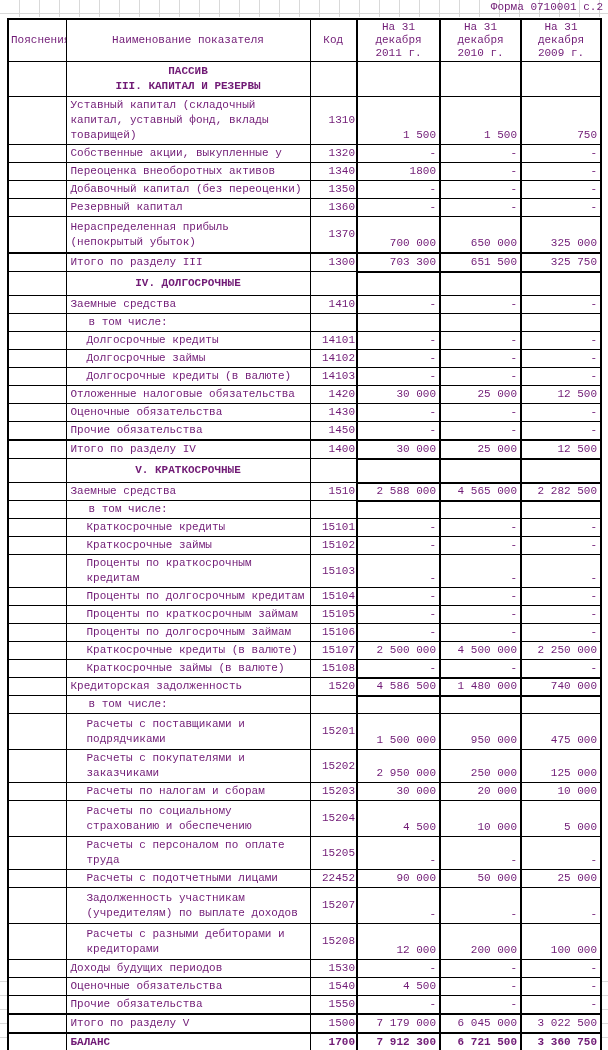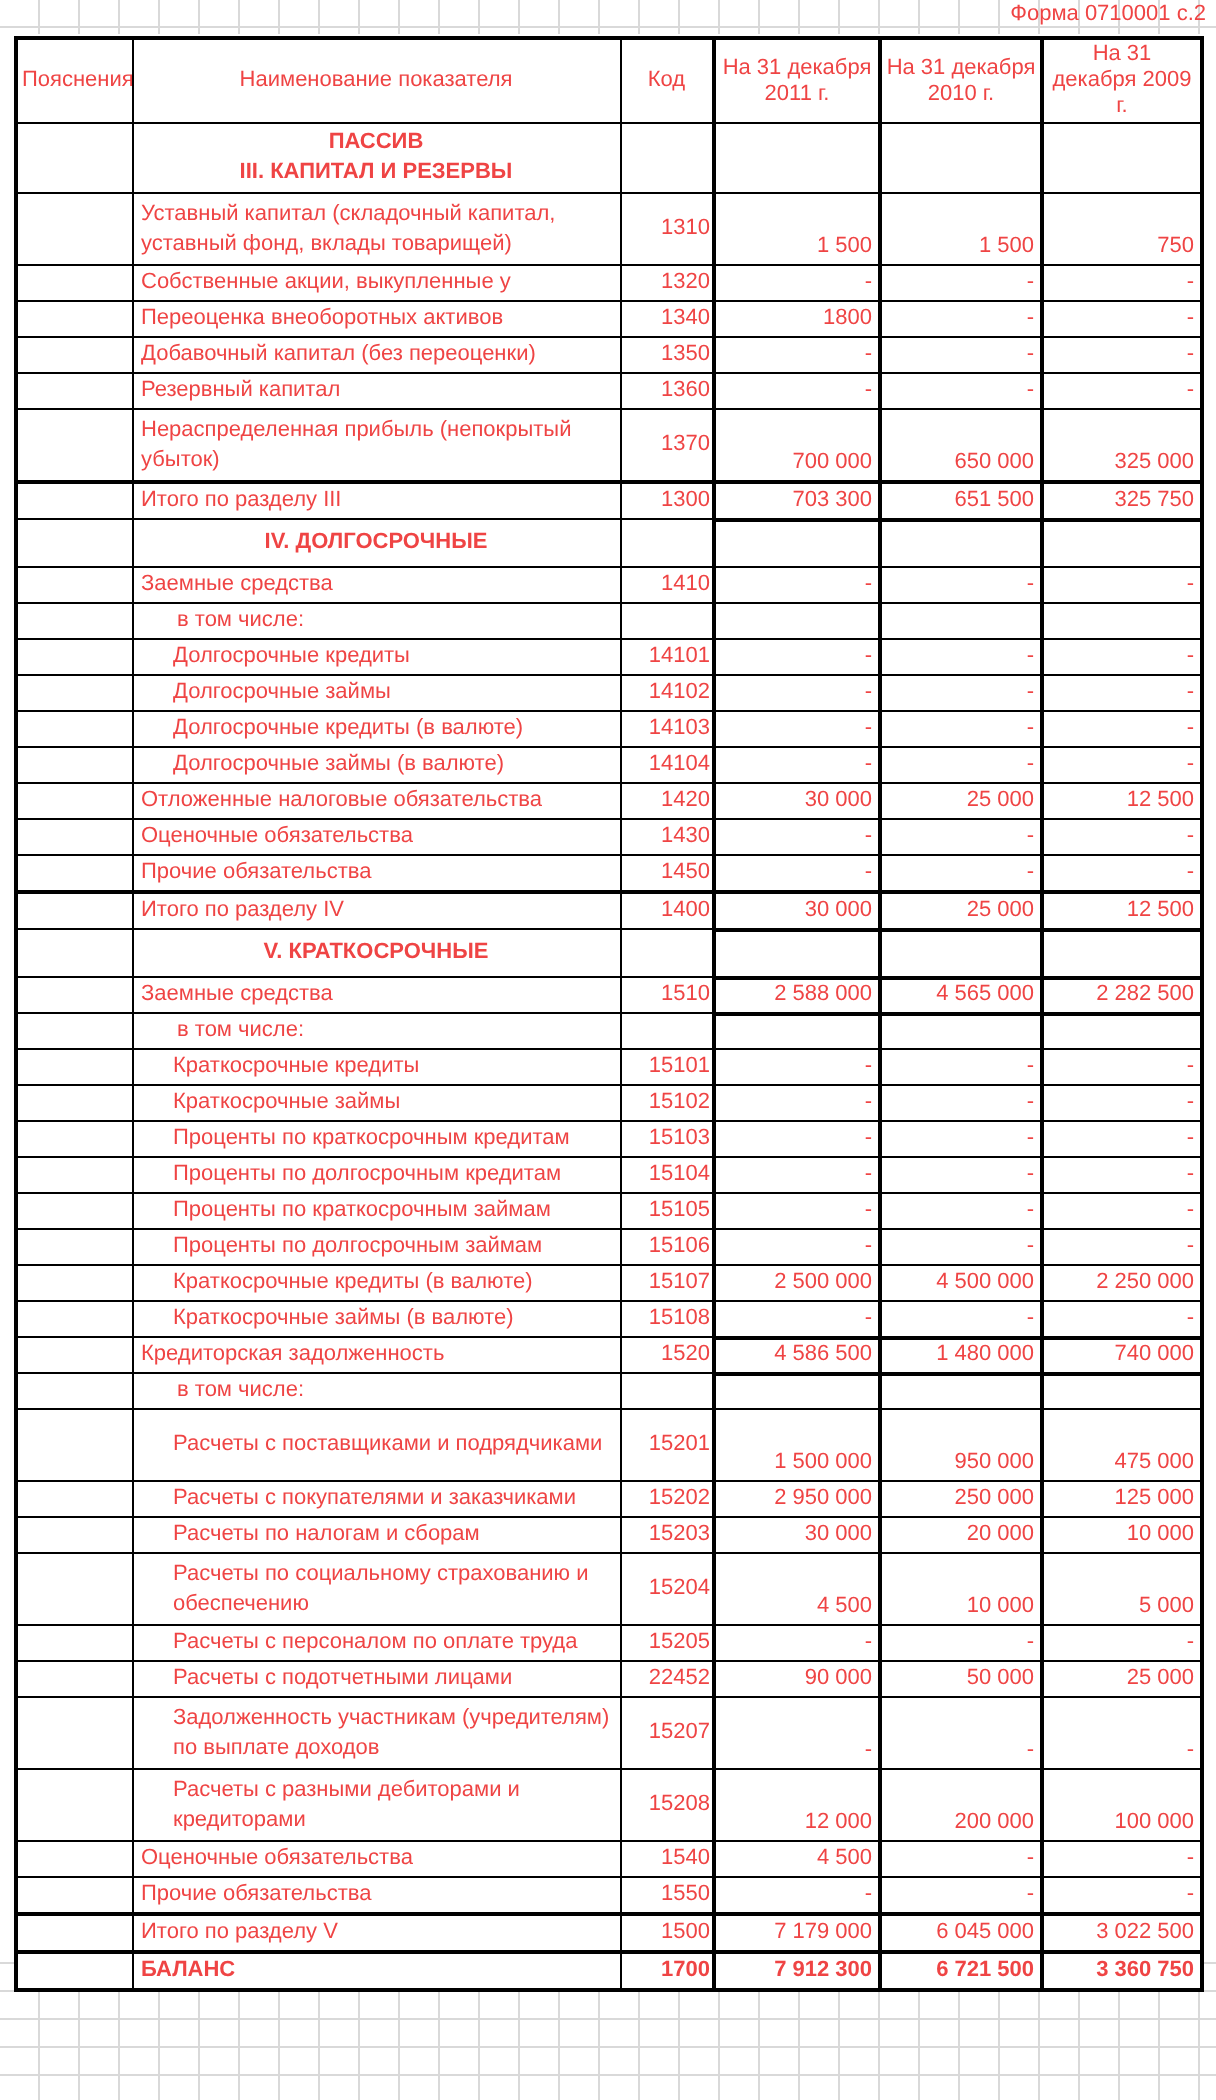--- a/index.html
+++ b/index.html
@@ -1,18 +1,18 @@
 <!DOCTYPE html>
 <html lang="ru"><head>
 <meta charset="utf-8">
 <style>
   html,body { margin:0; padding:0; background:#fff; }
   .page {
     position:relative; width:608px; height:1050px; background:#ffffff;
-    font-family:Liberation Sans, sans-serif; color:#ef4444; overflow:hidden;
+    font-family:Liberation Mono, monospace; color:#701a75; overflow:hidden;
   }
   
   .grid-strip { position:absolute; left:0; right:0; pointer-events:none;
     background-image:
       repeating-linear-gradient(to right, transparent 0 19px, #d9d9d9 19px 20px),
       repeating-linear-gradient(to bottom, transparent 0 13px, #d9d9d9 13px 14px);
   }
   .grid-top { top:0; height:17px; }
   .grid-bottom { top:968px; height:82px; }
 
@@ -178,28 +178,20 @@
         <tr class="item">
           <td class="c-exp"></td>
           <td class="c-name ind">Долгосрочные кредиты (в валюте)</td>
           <td class="c-code">14103</td>
           <td class="c-val v1">-</td>
           <td class="c-val v2">-</td>
           <td class="c-val v3">-</td>
         </tr>
         <tr class="item">
           <td class="c-exp"></td>
-          <td class="c-name ind">Долгосрочные займы (в валюте)</td>
-          <td class="c-code">14104</td>
-          <td class="c-val v1">-</td>
-          <td class="c-val v2">-</td>
-          <td class="c-val v3">-</td>
-        </tr>
-        <tr class="item">
-          <td class="c-exp"></td>
           <td class="c-name">Отложенные налоговые обязательства</td>
           <td class="c-code">1420</td>
           <td class="c-val v1">30 000</td>
           <td class="c-val v2">25 000</td>
           <td class="c-val v3">12 500</td>
         </tr>
         <tr class="item">
           <td class="c-exp"></td>
           <td class="c-name">Оценочные обязательства</td>
           <td class="c-code">1430</td>
@@ -386,20 +378,28 @@
         <tr class="item tall">
           <td class="c-exp"></td>
           <td class="c-name ind">Расчеты с разными дебиторами и кредиторами</td>
           <td class="c-code">15208</td>
           <td class="c-val v1">12 000</td>
           <td class="c-val v2">200 000</td>
           <td class="c-val v3">100 000</td>
         </tr>
         <tr class="item">
           <td class="c-exp"></td>
+          <td class="c-name">Доходы будущих периодов</td>
+          <td class="c-code">1530</td>
+          <td class="c-val v1">-</td>
+          <td class="c-val v2">-</td>
+          <td class="c-val v3">-</td>
+        </tr>
+        <tr class="item">
+          <td class="c-exp"></td>
           <td class="c-name">Оценочные обязательства</td>
           <td class="c-code">1540</td>
           <td class="c-val v1">4 500</td>
           <td class="c-val v2">-</td>
           <td class="c-val v3">-</td>
         </tr>
         <tr class="item">
           <td class="c-exp"></td>
           <td class="c-name">Прочие обязательства</td>
           <td class="c-code">1550</td>

